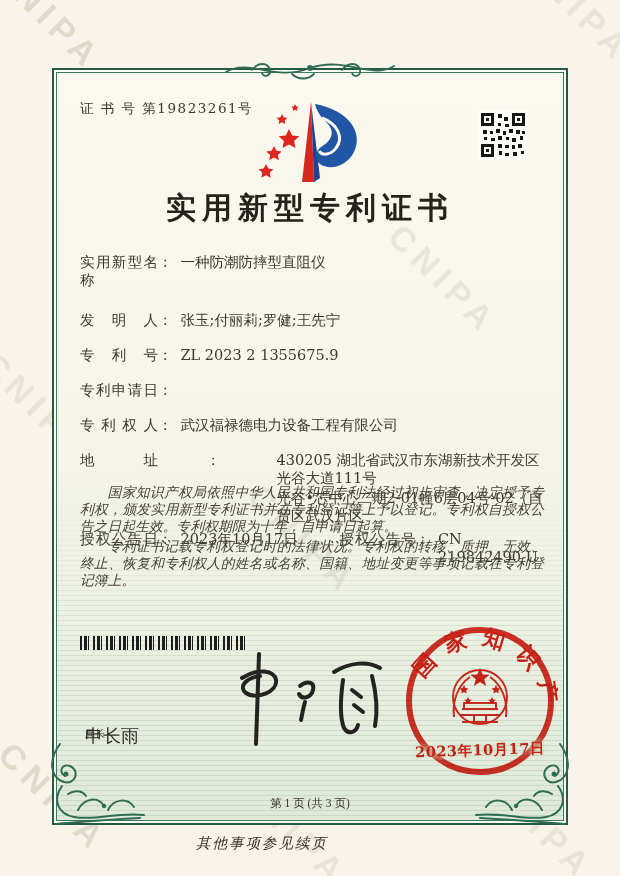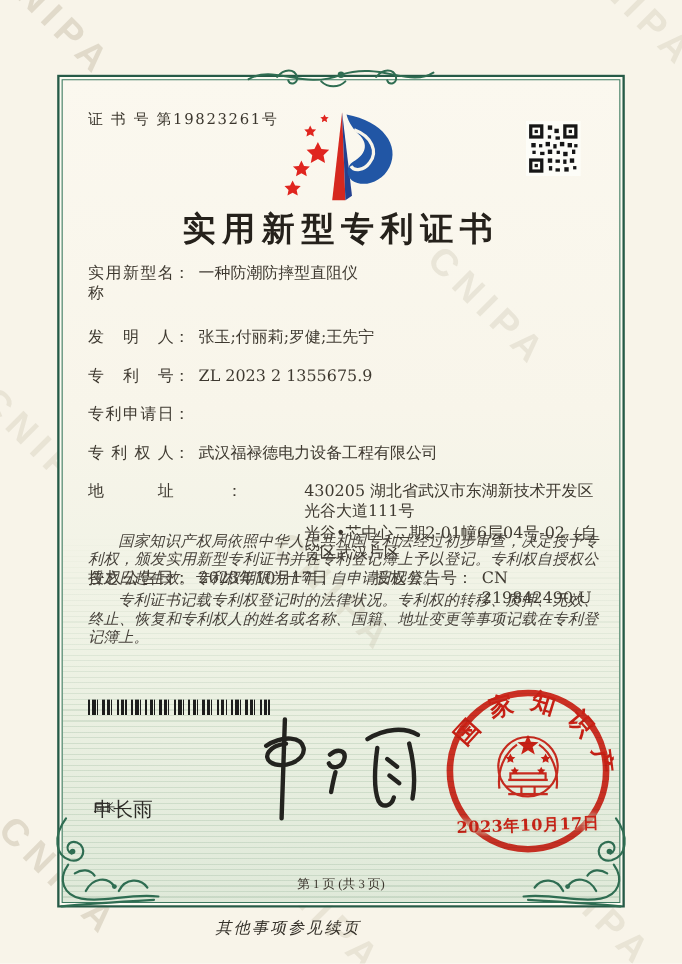--- a/index.html
+++ b/index.html
@@ -28,21 +28,21 @@
     mask:linear-gradient(180deg,transparent 0,#000 55%);
     pointer-events:none;
   }
   .cert-no{position:absolute;left:26px;top:30px;font-size:13.5px;letter-spacing:1.5px;color:#3b362d;}
   .logo{position:absolute;left:198px;top:24px;width:118px;height:92px;}
   .qr{position:absolute;left:424px;top:40px;width:50px;height:50px;}
   .title{
     position:absolute;left:0;top:118px;width:100%;text-align:center;
     font-size:30px;font-weight:bold;letter-spacing:6px;color:#25211b;
   }
-  .fields{position:absolute;left:26px;top:170px;width:464px;font-size:14.5px;color:#3e3930;}
+  .fields{position:absolute;left:26px;top:183px;width:464px;font-size:14.5px;color:#3e3930;}
   .frow{display:flex;align-items:flex-start;line-height:18px;margin-bottom:17px;}
   .frow.r1{margin-bottom:22px;}
   .frow.addr{margin-bottom:5px;gap:48px;}
   .flabel{display:inline-block;width:78px;text-align:justify;text-align-last:justify;flex:none;}
   .fcolon{flex:none;margin-right:8px;}
   .fvalue{flex:1;}
   .addr2{margin-top:2px;}
   .pair2{display:flex;margin-left:22px;}
   .pair2 .flabel{width:76px;}
   .gd-val{width:137px;flex:none;}

